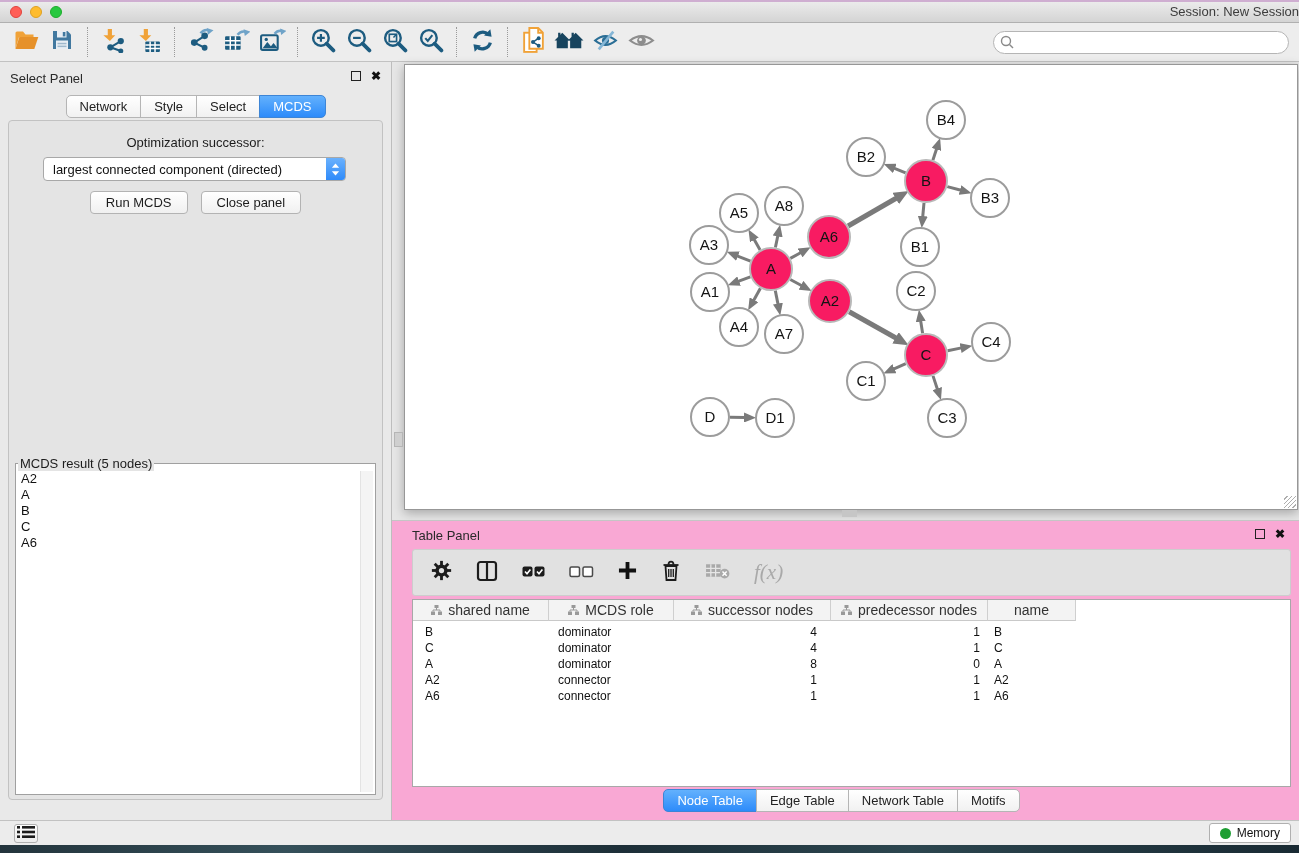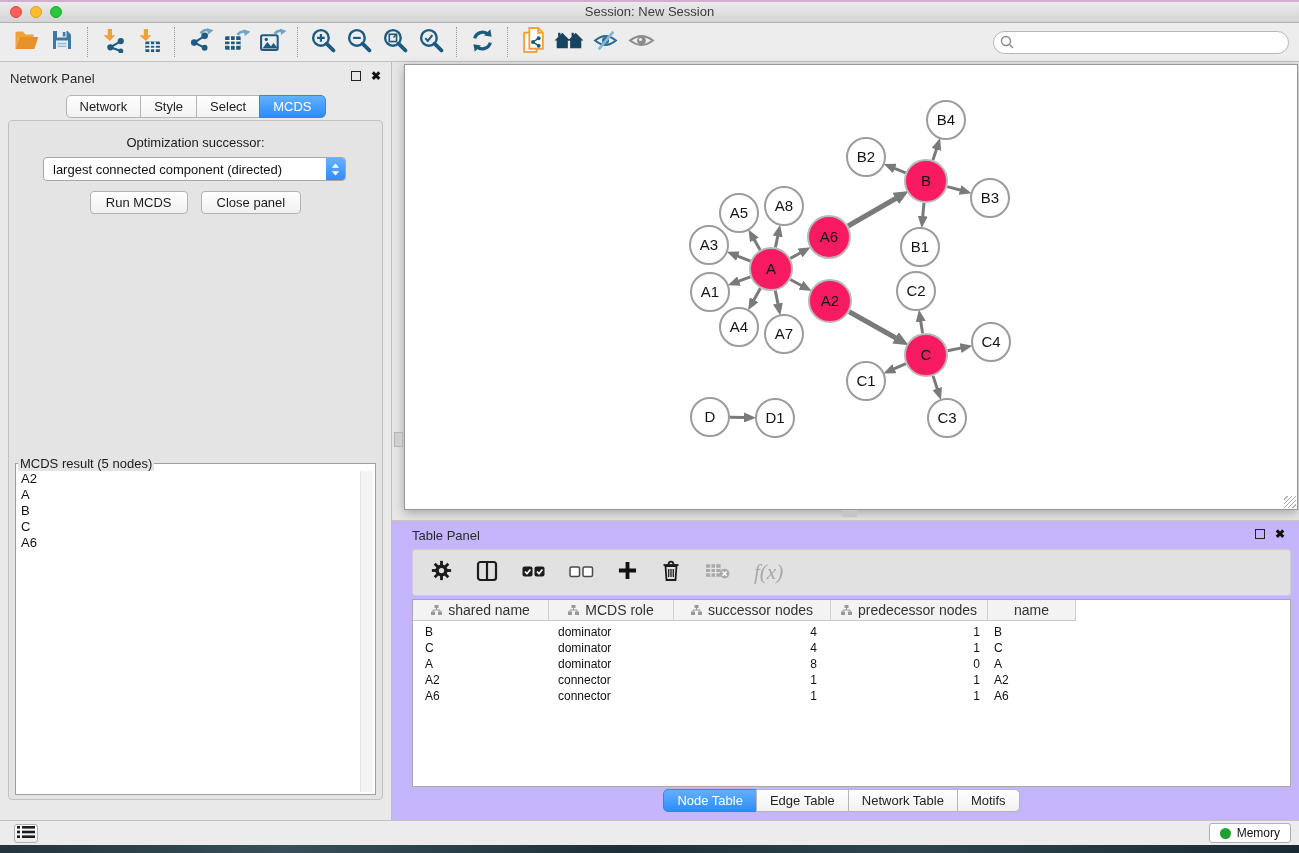--- a/index.html
+++ b/index.html
@@ -7,21 +7,21 @@
   .app { position:relative; width:1299px; height:853px; background:#ececec; overflow:hidden; font-family:"Liberation Sans",sans-serif; }
 
   
   .titlebar { position:absolute; top:0; left:0; right:0; height:23px;
     background:linear-gradient(#ebebeb,#d4d4d4); border-top:2px solid #cfaed1; border-bottom:1px solid #b0b0b0; }
   .lights { position:absolute; left:10px; top:4px; display:flex; gap:8px; }
   .light { width:12px; height:12px; border-radius:50%; display:inline-block; }
   .light.red { background:#ff5f57; border:1px solid #e0443e; }
   .light.yellow { background:#febc2e; border:1px solid #dea123; }
   .light.green { background:#28c840; border:1px solid #1dad2b; }
-  .wtitle { text-align:center; font-size:13px; color:#3c3c3c; line-height:20px; }
+  .wtitle { text-align:right; font-size:13px; color:#3c3c3c; line-height:20px; }
 
   
   .toolbar { position:absolute; top:23px; left:0; right:0; height:39px; background:#ededed;
     border-bottom:1px solid #c2c2c2; display:flex; align-items:center; padding-left:8px; }
   .tb-groups { display:flex; align-items:center; height:100%; }
   .tbtn { width:36px; height:34px; display:flex; align-items:center; justify-content:center; cursor:pointer; }
   .tsep { width:1px; height:30px; border-left:1px dotted #9a9a9a; margin:0 7px; }
   .searchbox { margin-left:auto; margin-right:10px; position:relative; width:296px; height:23px; }
   .searchbox .sicon { position:absolute; left:7px; top:4px; }
   .sinput { width:100%; height:100%; border:1px solid #b5b5b5; border-radius:12px; background:#fff;
@@ -72,21 +72,21 @@
   .nw-title { text-align:center; font-size:13px; color:#333; line-height:21px; }
   .nw-canvas { position:absolute; left:0; top:22px; right:0; bottom:0; background:#fff; overflow:hidden; }
   .nw-canvas svg { position:absolute; left:0; top:0; }
   .nw-canvas svg text { font-family:"Liberation Sans",sans-serif; }
   .resize-grip { position:absolute; right:1px; bottom:1px; width:12px; height:12px;
     background:repeating-linear-gradient(135deg, transparent 0 2px, #aeaeae 2px 3px); cursor:nwse-resize; }
   .vthumb { position:absolute; left:2px; top:370px; width:9px; height:15px; background:#cfcfcf; border:1px solid #b5b5b5; }
   .hthumb { position:absolute; left:450px; top:448px; width:15px; height:7px; background:#c6c6c6; }
 
   
-  .table-panel { position:absolute; left:0; right:0; top:458px; height:300px; background:#c4b5fd; border-top:1px solid #c5c5c5; }
+  .table-panel { position:absolute; left:0; right:0; top:458px; height:300px; background:#f9a8d4; border-top:1px solid #c5c5c5; }
   .tp-title { position:absolute; left:20px; top:7px; font-size:13px; color:#2a2a2a; }
   .table-panel .panel-btns { right:14px; top:8px; }
   .tp-toolbar { position:absolute; left:20px; right:8px; top:28px; height:47px; background:#e1e1e1;
     border:1px solid #cdcdcd; border-radius:3px; display:flex; align-items:center; padding-left:18px; gap:24px; }
   .tp-tbtn { display:flex; align-items:center; justify-content:center; cursor:pointer; }
   .tp-tbtn.disabled { cursor:default; }
   .fx { font-family:"Liberation Serif", serif; font-style:italic; font-size:21px; color:#a9a9a9; }
   .tp-table { position:absolute; left:20px; right:8px; top:78px; height:188px; background:#fff; border:1px solid #a8a8a8; overflow:hidden; }
   .thead { display:flex; height:21px; }
   .th { background:#f3f3f3; border-right:1px solid #cfcfcf; border-bottom:1px solid #c9c9c9;
@@ -276,21 +276,21 @@
             <circle cx="6" cy="6" r="4.5" fill="none" stroke="#8a8a8a" stroke-width="1.4"></circle>
             <path d="M9.5 9.5 L13 13" stroke="#8a8a8a" stroke-width="1.4"></path>
           </svg></span>
       <input class="sinput" placeholder="" style="">
     </div>
   </div>
 
   <div class="main">
 
     <div class="control-panel">
-      <div class="cp-title">Network Panel</div>
+      <div class="cp-title">Select Panel</div>
       <div class="panel-btns">
         <span class="float-btn"></span>
         <span class="close-btn">✖</span>
       </div>
       <div class="seg cp-tabs" id="cp-tabs">
           <span class="tab">Network</span>
           <span class="tab">Style</span>
           <span class="tab">Select</span>
           <span class="tab active">MCDS</span>
         </div>

